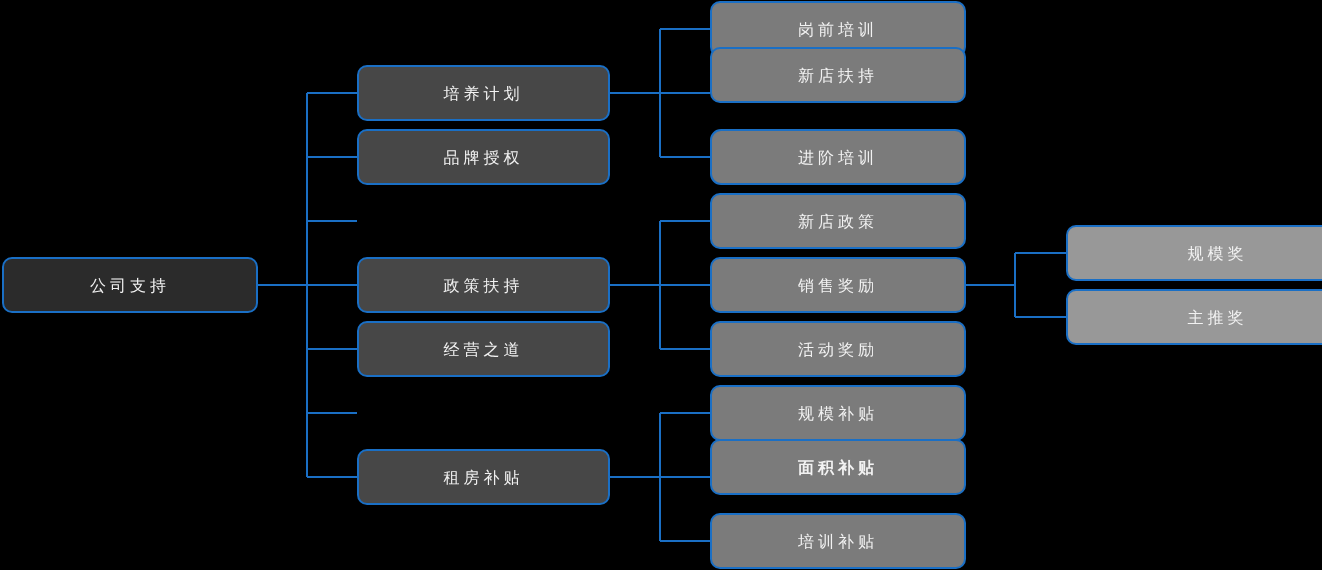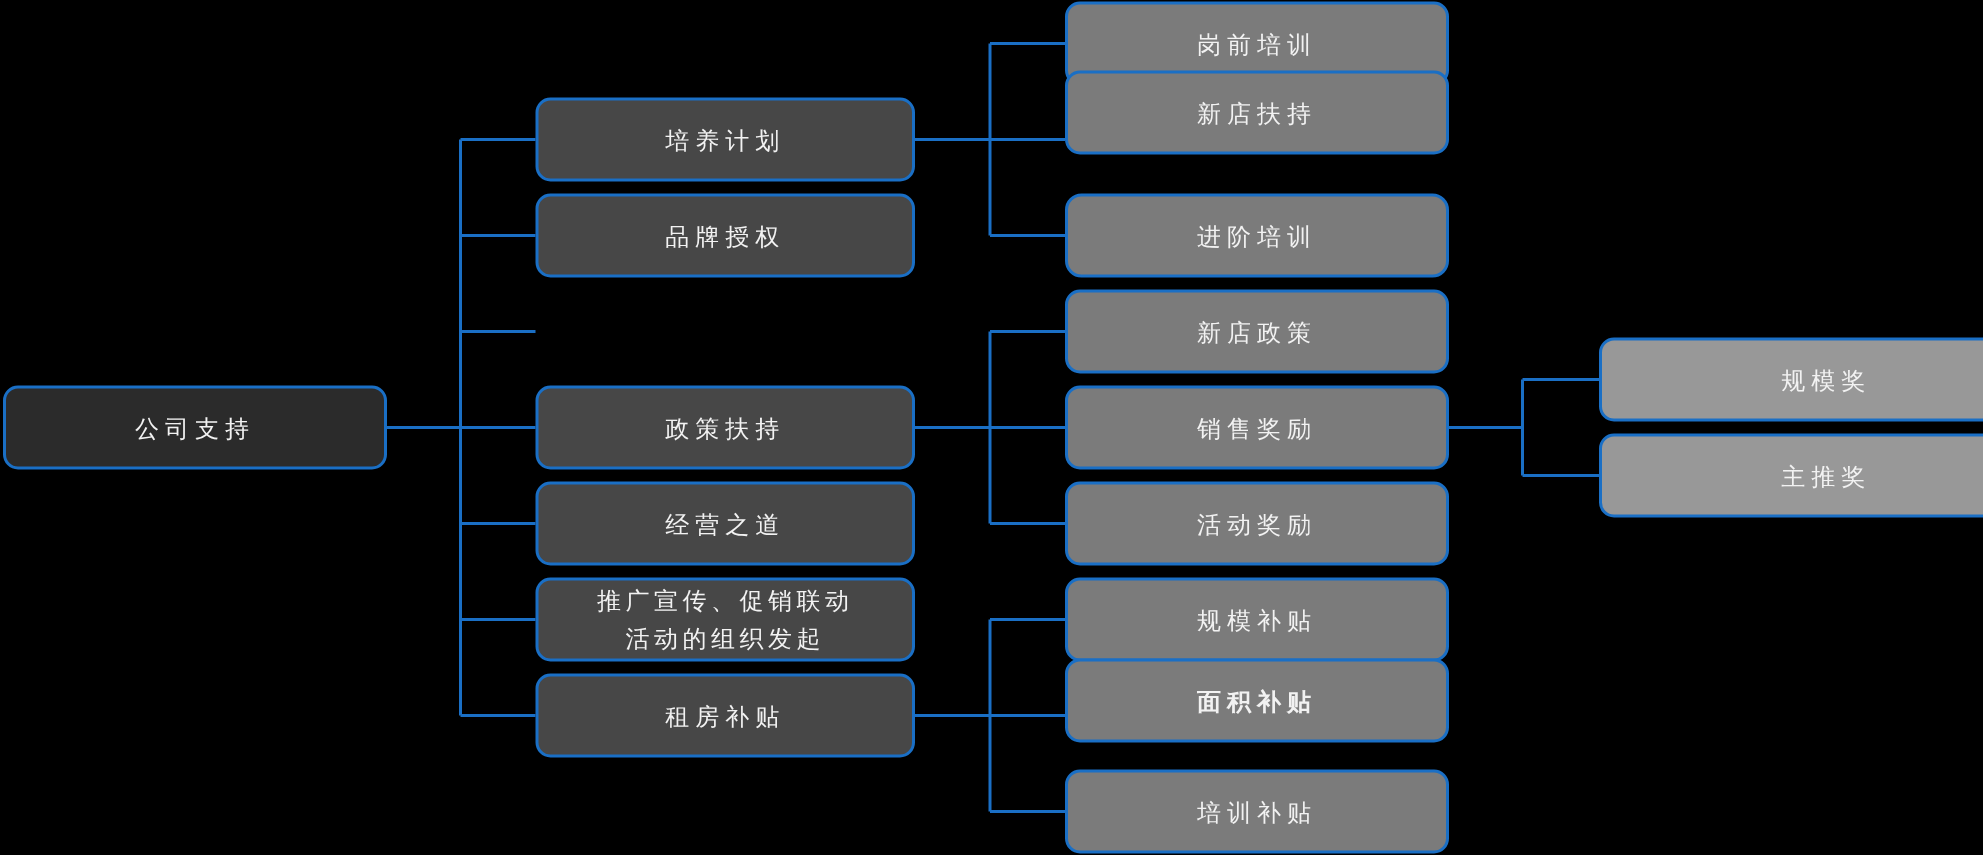--- a/index.html
+++ b/index.html
@@ -74,24 +74,20 @@
              M966 285 H1015 M1015 253 V317
              M1015 253 H1066 M1015 317 H1066" style="fill:none;stroke:var(--connector);stroke-width:2"></path>
   </svg>
 
   <div class="node root" style="left:2px;top:257px;width:256px;">公司支持</div>
 
   <div class="node l2 c2" style="top:65px;">培养计划</div>
   <div class="node l2 c2" style="top:129px;">品牌授权</div>
   <div class="node l2 c2" style="top:257px;">政策扶持</div>
   <div class="node l2 c2" style="top:321px;">经营之道</div>
-  <div class="node l2 c2" style="top:385px;letter-spacing:3px;">
-    <span>推广宣传、促销联动</span>
-    <span>活动的组织发起</span>
-  </div>
   <div class="node l2 c2" style="top:449px;">租房补贴</div>
 
   <div class="node l3 c3" style="top:1px;">岗前培训</div>
   <div class="node l3 c3" style="top:47px;">新店扶持</div>
   <div class="node l3 c3" style="top:129px;border-radius:11px;">进阶培训</div>
 
   <div class="node l3 c3" style="top:193px;">新店政策</div>
   <div class="node l3 c3" style="top:257px;">销售奖励</div>
   <div class="node l3 c3" style="top:321px;">活动奖励</div>
 

